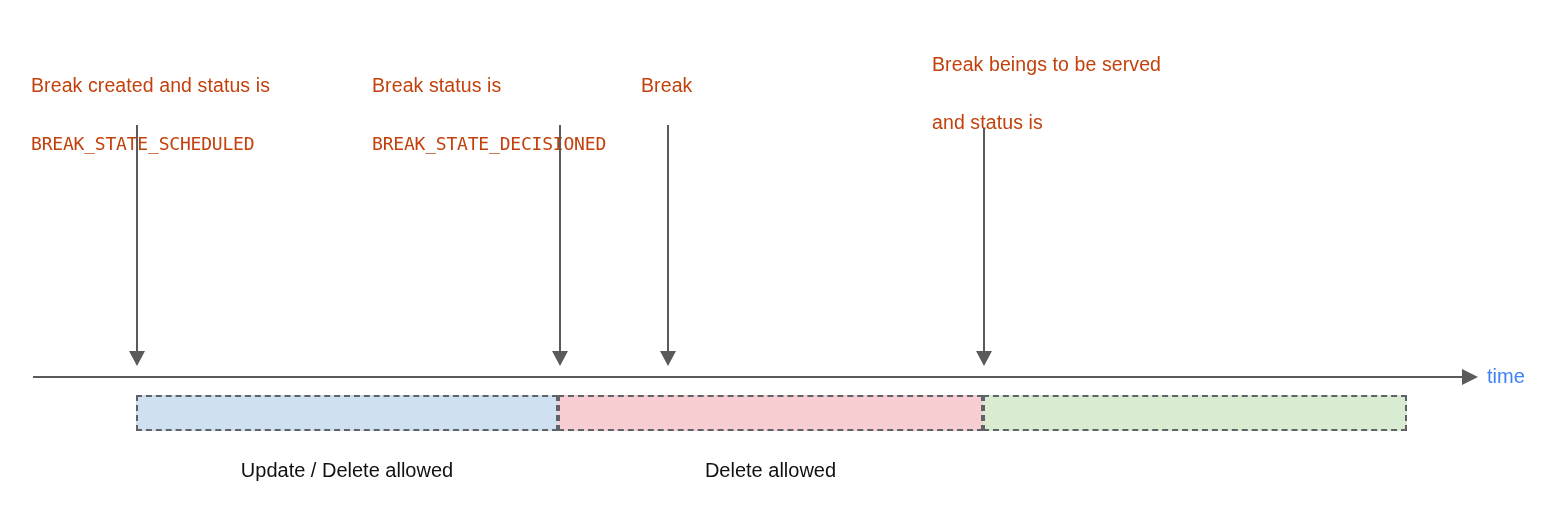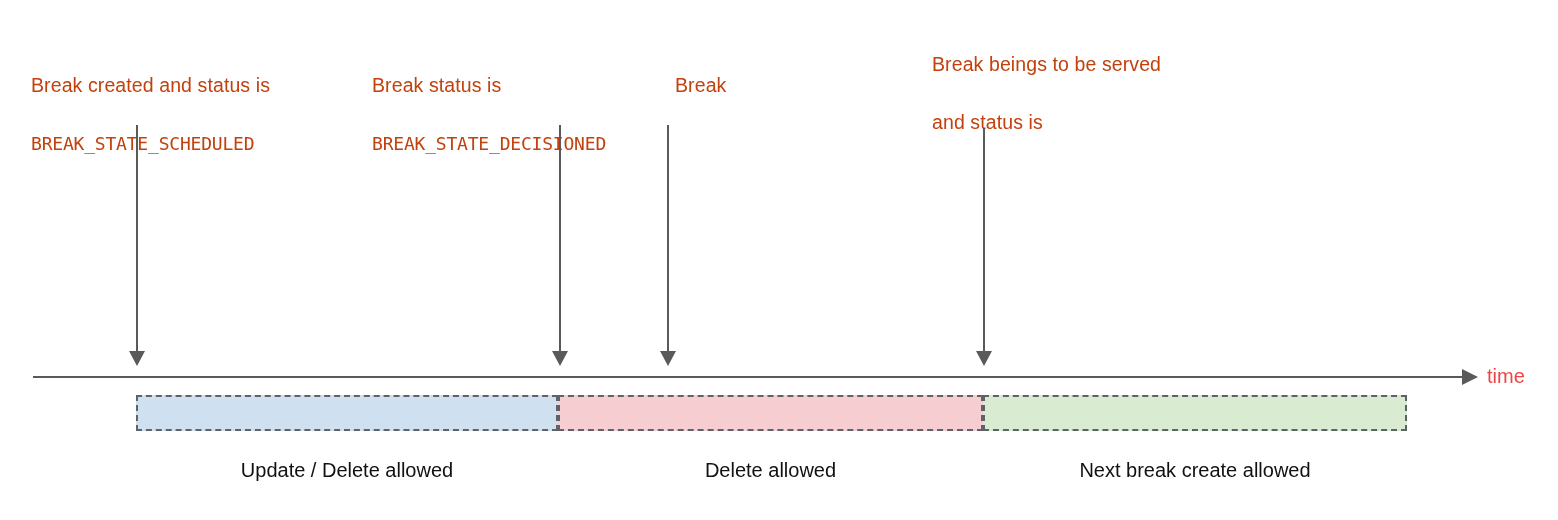--- a/index.html
+++ b/index.html
@@ -36,21 +36,21 @@
   }
   .annot .mono {
     font-family: "DejaVu Sans Mono", "Liberation Mono", monospace;
     font-size: 18px;
     letter-spacing: -0.2px;
   }
   .annot .line { display: block; }
 
   #annot-0 { left: 31px;  top: 42px;  width: 330px; }
   #annot-1 { left: 372px; top: 42px;  width: 310px; }
-  #annot-2 { left: 675px; top: 42px;  width: 250px; }
+  #annot-2 { left: 641px; top: 42px;  width: 250px; }
   #annot-3 { left: 932px; top: 21px;  width: 300px; }
 
   
   .vline {
     position: absolute;
     width: 2px;
     background: #5a5a5a;
   }
   .vhead {
     position: absolute;
@@ -78,21 +78,21 @@
     height: 0;
     border-top: 8px solid transparent;
     border-bottom: 8px solid transparent;
     border-left: 16px solid #5a5a5a;
   }
   #axis-label {
     position: absolute;
     left: 1487px;
     top: 365px;
     font-size: 20px;
-    color: #ef4444;
+    color: #3b82f6;
   }
 
   
   .phase-bar {
     position: absolute;
     top: 395px;
     height: 36px;
     border: 2px dashed #5f6368;
     box-sizing: border-box;
   }
@@ -151,15 +151,14 @@
   <div id="axis-line"></div>
   <div id="axis-head"></div>
   <div id="axis-label">time</div>
 
   <div class="phase-bar" id="phase-0"></div>
   <div class="phase-bar" id="phase-1"></div>
   <div class="phase-bar" id="phase-2"></div>
 
   <div class="phase-caption" id="caption-0">Update / Delete allowed</div>
   <div class="phase-caption" id="caption-1">Delete allowed</div>
-  <div class="phase-caption" id="caption-2">Next break create allowed</div>
 
 </div>
 
 </body></html>

